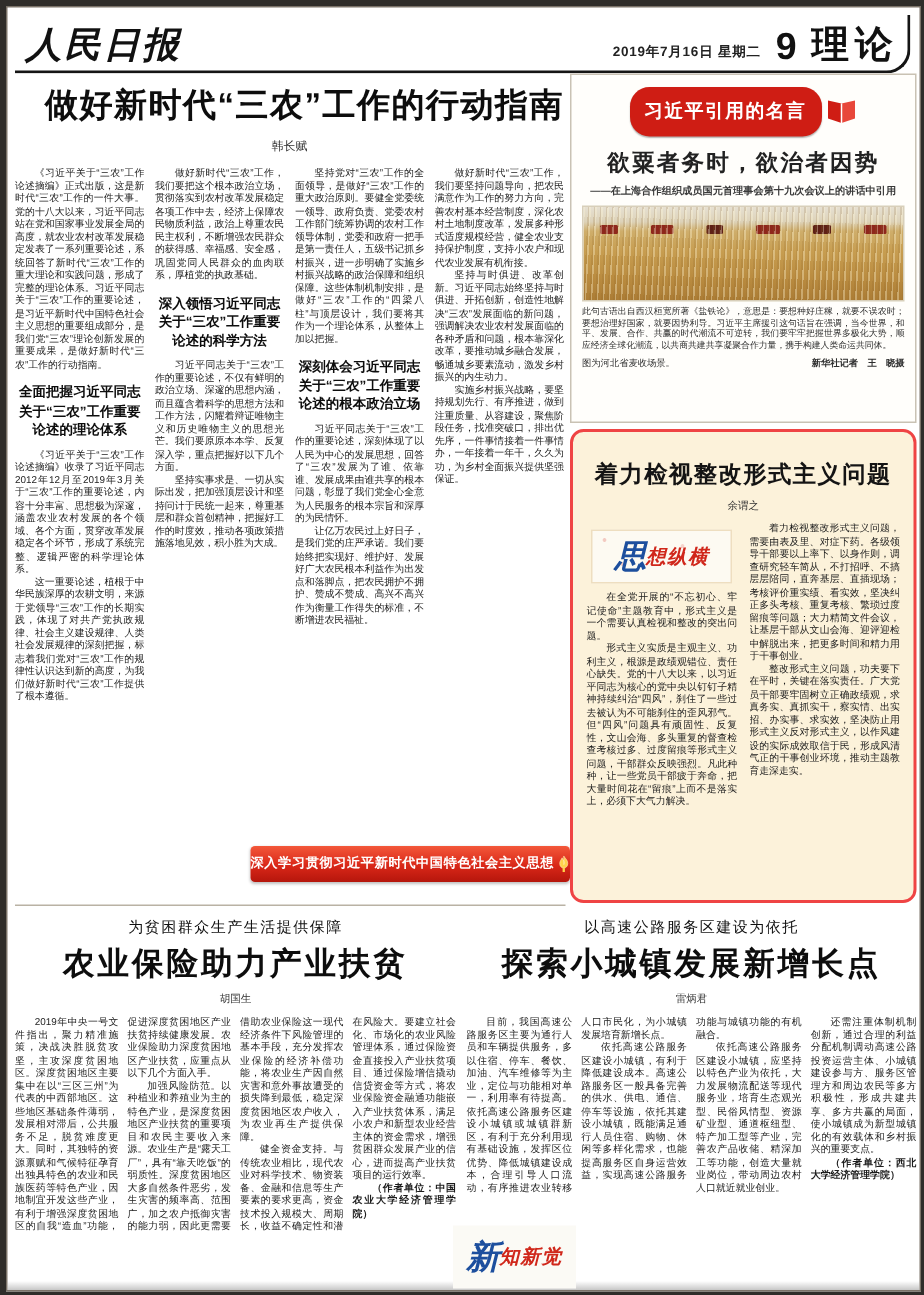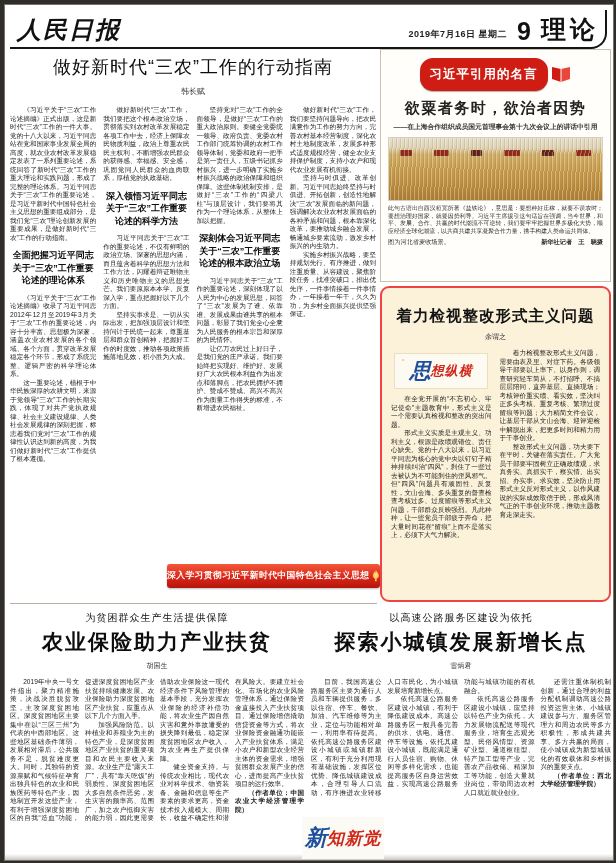--- a/index.html
+++ b/index.html
@@ -10,21 +10,21 @@
     border-bottom:2px solid #151515;border-right:2px solid #151515;border-bottom-right-radius:16px;}
   .masthead{position:absolute;left:12px;top:9px;font-family:"DejaVu Serif",serif;
     font-weight:bold;font-style:italic;font-size:24px;letter-spacing:2px;color:#111;}
   .header-right{position:absolute;right:14px;top:8px;display:flex;align-items:flex-end;gap:10px;}
   .header-date{font-size:9px;font-weight:bold;color:#222;padding-bottom:5px;letter-spacing:.5px;}
   .header-pageno{font-size:25px;font-weight:900;color:#111;}
   .header-section{font-size:25px;font-weight:900;letter-spacing:4px;color:#111;}
 
   
   .lead{position:absolute;left:5px;top:50px;width:366px;}
-  .lead-headline{font-size:18px;font-weight:400;text-align:center;letter-spacing:1px;color:#0d0d0d;}
+  .lead-headline{font-size:22px;font-weight:700;text-align:right;letter-spacing:1px;color:#0d0d0d;}
   .lead-byline{font-size:8px;text-align:center;margin-top:7px;color:#333;}
   .lead-cols{display:flex;gap:7px;margin-top:9px;}
   .lead-col{flex:1;overflow:hidden;}
   .col-tall{height:474px;}
   .col-short{height:446px;}
   .tiny{font-size:6.6px;line-height:8.5px;text-align:justify;color:#1c1c1c;}
   .tiny p{margin:0;text-indent:2em;}
   .lead-sub{font-weight:bold;font-size:9px;line-height:12.5px;text-align:center;margin:7px 1px;color:#0d0d0d;}
 
   
@@ -77,21 +77,21 @@
     font-family:"Liberation Serif",serif;}
   .btm-headline{font-size:21px;font-weight:900;text-align:center;letter-spacing:2px;margin-top:3px;color:#0d0d0d;
     font-family:"Liberation Serif",serif;}
   .btm-byline{font-size:7px;text-align:center;margin-top:5px;color:#333;}
   .btm-body{margin-top:7px;height:185px;overflow:hidden;column-gap:6px;column-count:4;}
   .author-unit{font-weight:bold;text-indent:2em;}
 
   .xz-logo{position:absolute;left:297px;top:812px;width:82px;height:42px;background:#fbfaf5;
     display:flex;align-items:center;justify-content:center;z-index:5;}
   .xz-big{font-size:22px;font-weight:900;font-style:italic;color:#1d4f9e;font-family:"Liberation Serif",serif;}
-  .xz-rest{font-size:17px;font-weight:900;font-style:italic;color:#d0271b;font-family:"Liberation Serif",serif;letter-spacing:1px;}
+  .xz-rest{font-size:13px;font-weight:900;font-style:italic;color:#d0271b;font-family:"Liberation Serif",serif;letter-spacing:1px;}
 
   .edge-shadow{position:absolute;left:0;right:0;bottom:0;height:6px;
     background:linear-gradient(180deg,rgba(0,0,0,0),rgba(0,0,0,.22));}
 </style>
 </head>
 <body>
 
 <div class="page">
 
   <div class="header-rule"></div>

